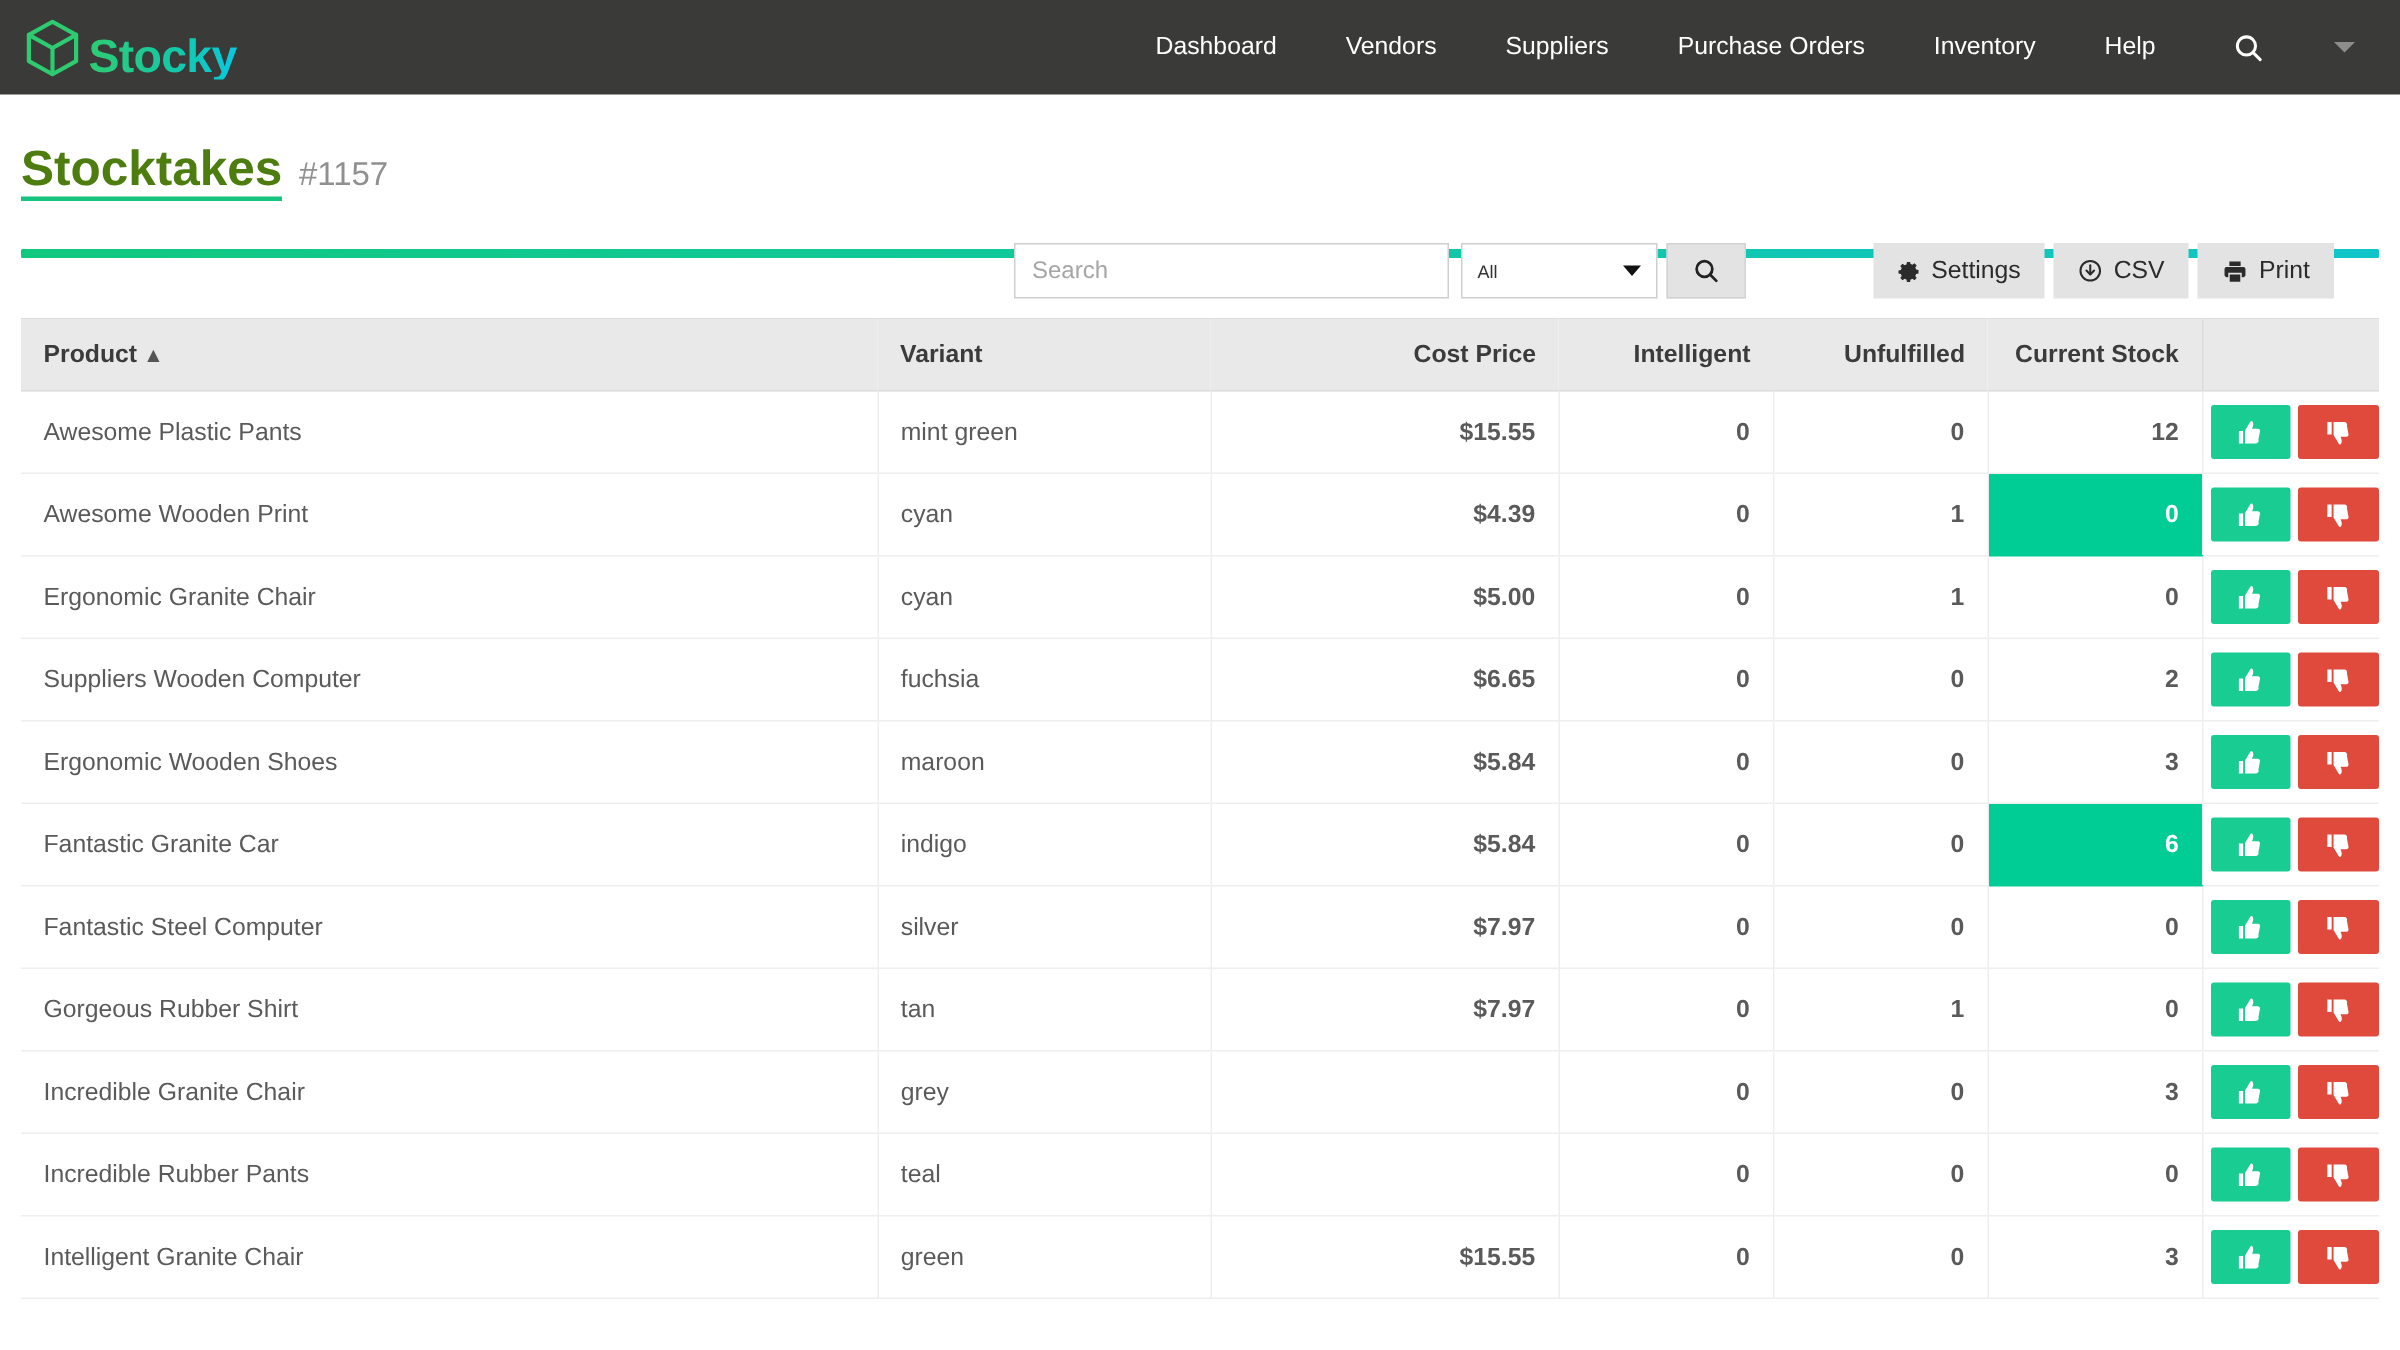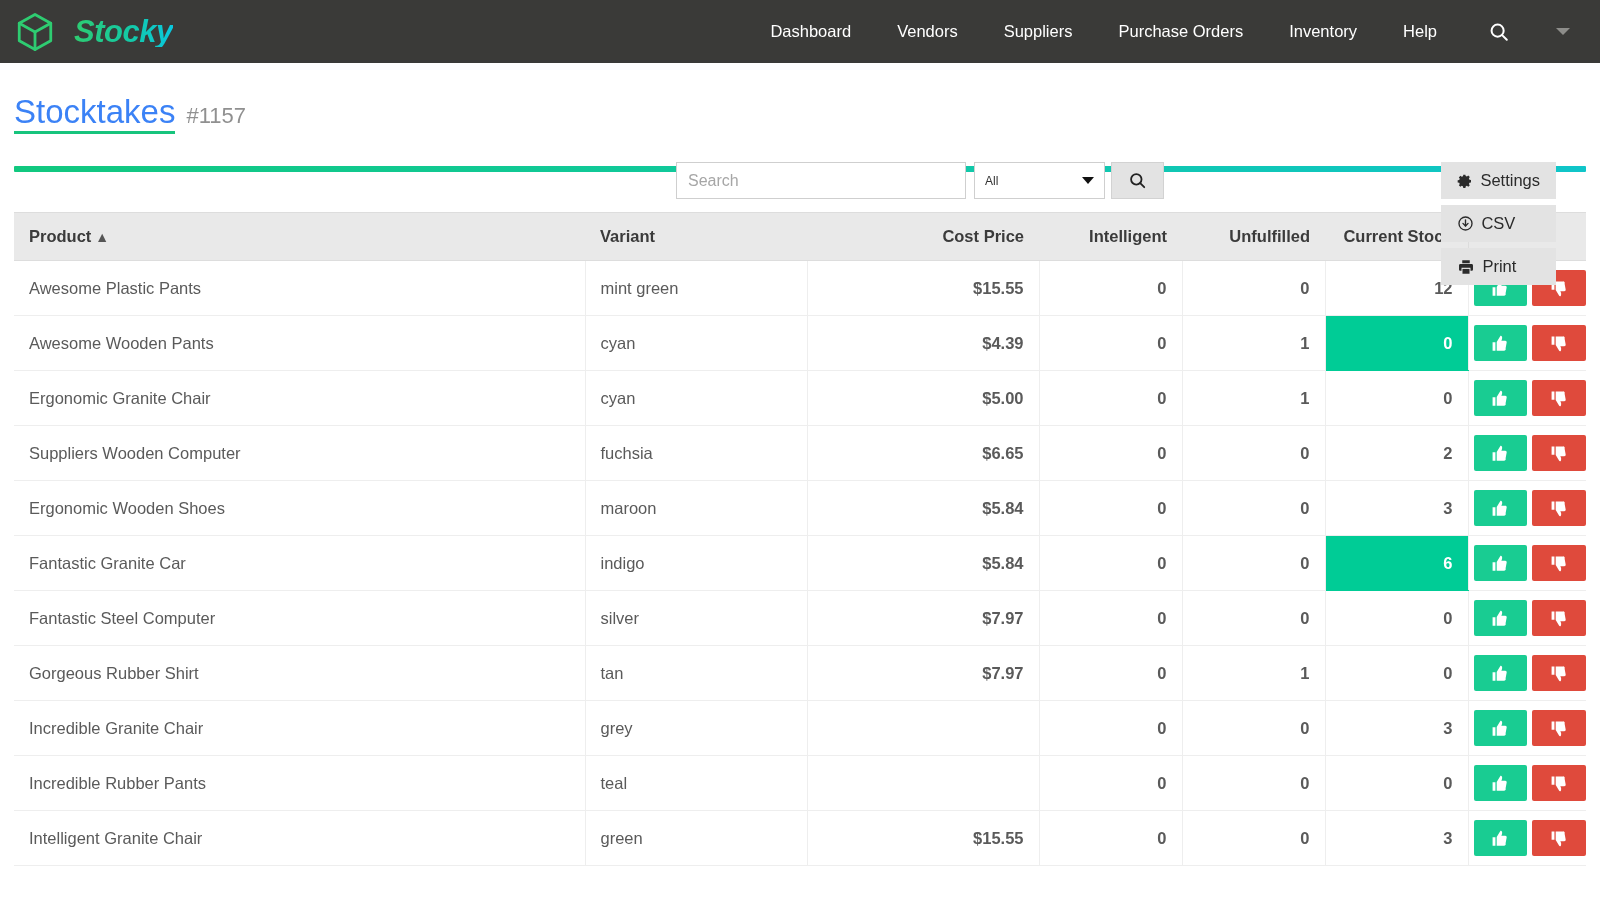--- a/index.html
+++ b/index.html
@@ -16,25 +16,24 @@
   #topnav {
     height: 63px;
     background: #3a3a38;
     display: flex;
     align-items: center;
     padding: 0 0 0 14px;
     position: relative;
   }
   #brand {
     display: flex;
-    align-items: center;
-    gap: 18px;
+    align-items: flex-end;
+    gap: 3px;
     text-decoration: none;
     flex: 0 0 auto;
-    font-style: italic;
   }
   #brand .logo-mark { width: 42px; height: 42px; display: block; }
   #brand .brand-text {
     font-size: 31px;
     font-weight: bold;
     letter-spacing: -0.5px;
     background: linear-gradient(90deg, #2ecc71 0%, #14c9a5 55%, #09c8e0 100%);
     -webkit-background-clip: text;
     background-clip: text;
     color: transparent;
@@ -84,22 +83,22 @@
     padding: 0 45px 0 14px;
     position: relative;
   }
   #page-title-wrap {
     display: flex;
     align-items: baseline;
     gap: 11px;
   }
   #page-title {
     font-size: 33px;
-    font-weight: normal;
-    color: #3b82f6;
+    font-weight: bold;
+    color: #4d7c0f;
     text-decoration: none;
     border-bottom: 3px solid #17c47d;
     padding-bottom: 2px;
     line-height: 1.05;
   }
   #page-id {
     font-size: 22px;
     color: #909090;
     font-weight: normal;
   }
@@ -156,21 +155,20 @@
     cursor: pointer;
   }
 
   #headbuttons {
     position: absolute;
     right: 44px;
     top: 99px;
     display: flex;
     align-items: stretch;
     gap: 6px;
-    flex-direction: column;
   }
   .hbtn {
     background: #e3e3e3;
     border: none;
     height: 37px;
     padding: 0 16px;
     font-size: 16.5px;
     color: #2b2b2b;
     font-family: "Liberation Sans", sans-serif;
     display: flex;
@@ -390,21 +388,21 @@
               </button>
               <button class="act-btn act-down">
                 <svg width="19" height="19" viewBox="0 0 24 24" fill="#ffffff">
                   <path d="M2 3h3.6v10.5H2zM7.2 13.9l4.4 7.4c.5.85 1.8.6 2.1-.3l.2-.6c.35-1.1.3-2.3-.15-3.35l-.7-1.65h5c1.1 0 1.95-1 1.75-2.1L18.45 6.1A2.2 2.2 0 0 0 16.3 3H7.2z"></path>
                 </svg>
               </button>
             </span>
           </td>
         </tr>
         <tr>
-          <td>Awesome Wooden Pants</td>
+          <td>Awesome Wooden Print</td>
           <td>cyan</td>
           <td class="num">$4.39</td>
           <td class="num">0</td>
           <td class="num">1</td>
           <td class="num hl">0</td>
           <td class="acts">
             <span class="act-group">
               <button class="act-btn act-up">
                 <svg width="19" height="19" viewBox="0 0 24 24" fill="#ffffff">
                   <path d="M2 10.5h3.6V21H2zM7.2 10.1l4.4-7.4c.5-.85 1.8-.6 2.1.3l.2.6c.35 1.1.3 2.3-.15 3.35l-.7 1.65h5c1.1 0 1.95 1 1.75 2.1l-1.35 7.2A2.2 2.2 0 0 1 16.3 21H7.2z"></path>

